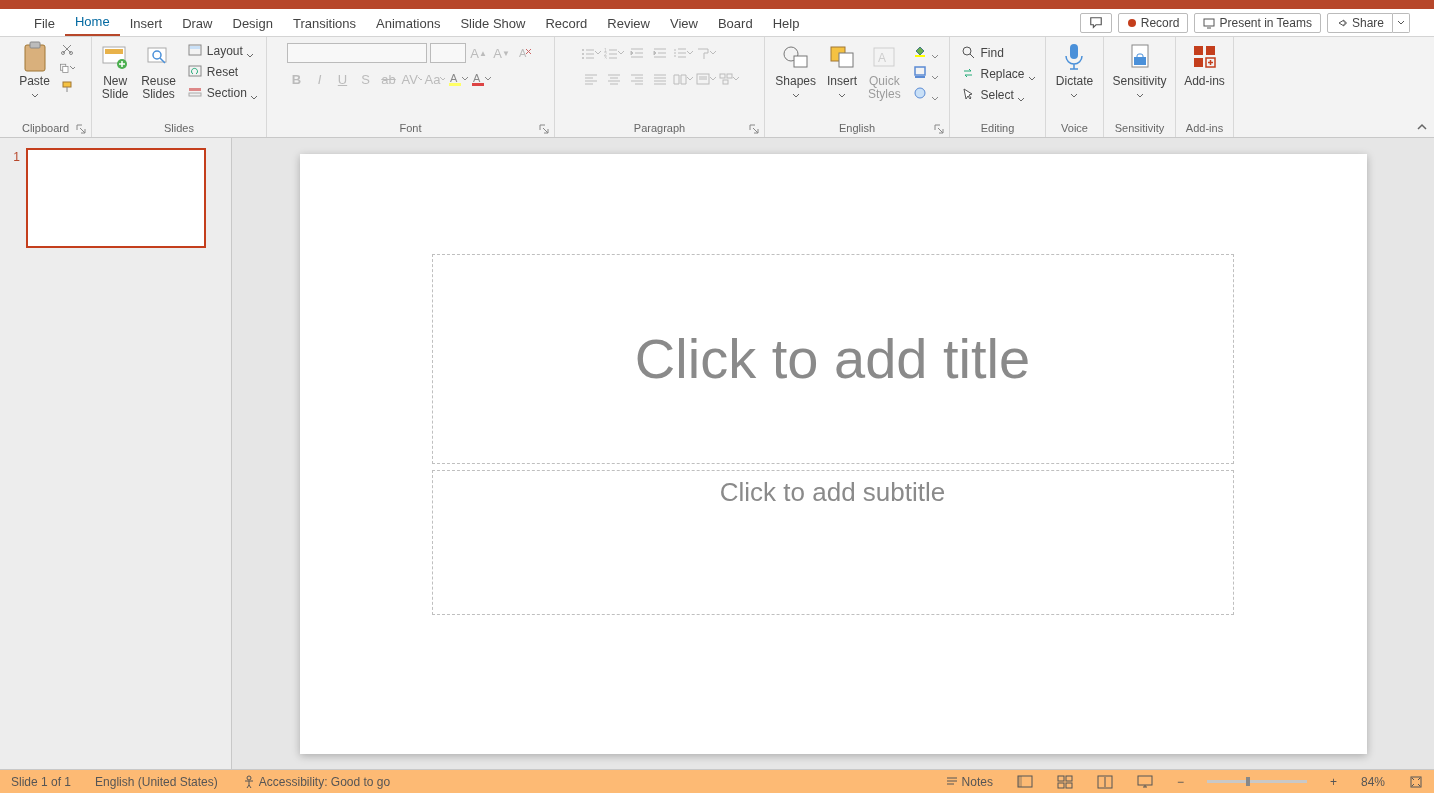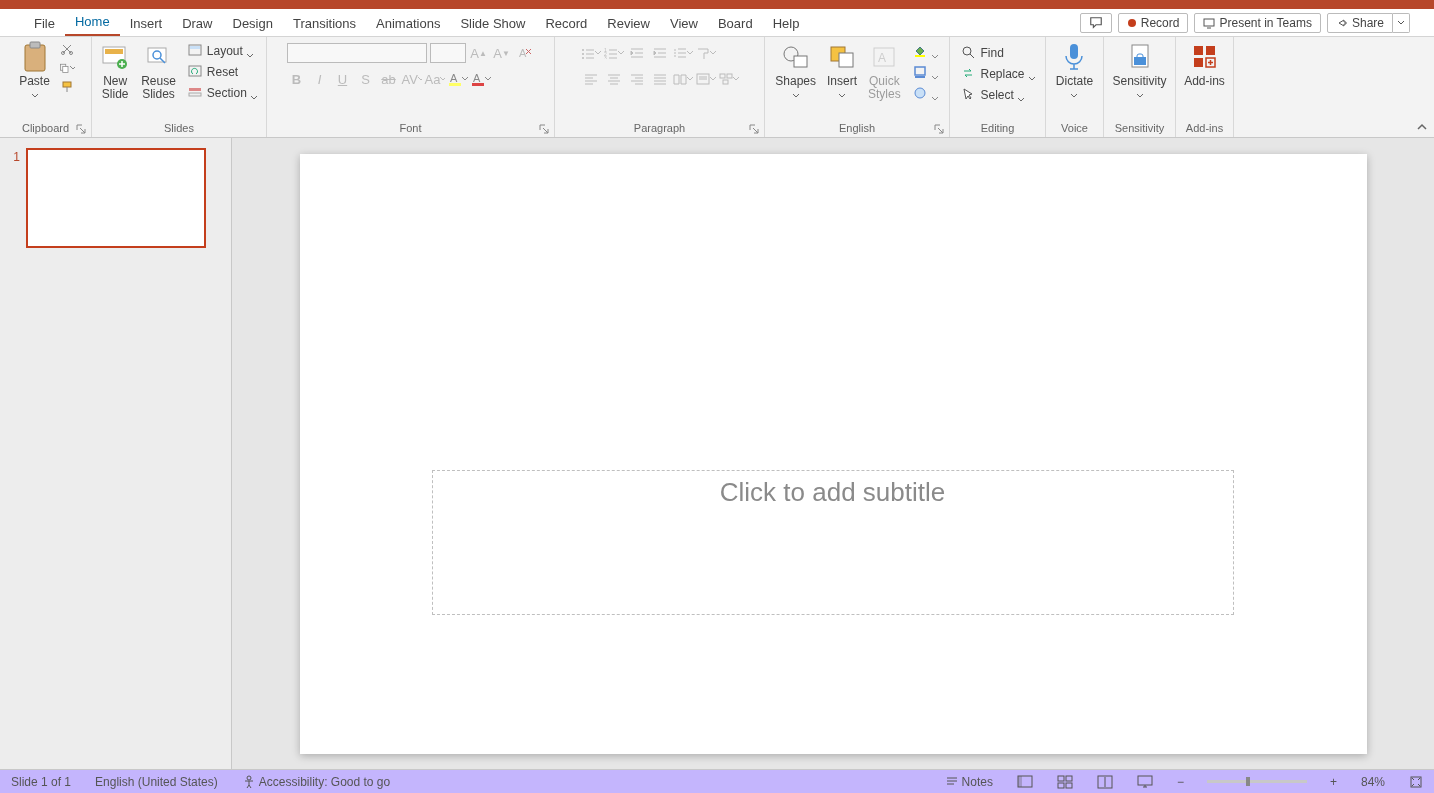--- a/index.html
+++ b/index.html
@@ -35,21 +35,21 @@
 .workspace{flex:1;display:flex;min-height:0}
 .thumbpanel{width:232px;background:#ededed;border-right:1px solid #c8c8c8;padding:10px 8px;overflow:auto}
 .thumb-item{display:flex;gap:6px}
 .thumb-num{font-size:12px;color:#b7472a;padding-top:2px;width:12px;text-align:right}
 .thumb{width:180px;height:100px;background:#fff;border:2px solid #c43e1c;cursor:pointer}
 .canvas{flex:1;background:#e6e6e6;display:flex;align-items:center;justify-content:center;overflow:auto}
 .slide{width:1067px;height:600px;background:#fff;box-shadow:0 2px 8px rgba(0,0,0,0.25);position:relative}
 .ph{position:absolute;border:1px dashed #bfbfbf;display:flex;align-items:center;justify-content:center;color:#8a8a8a;cursor:text}
 .ph-title{left:132px;top:100px;width:802px;height:210px;font-size:56px;font-weight:300;align-items:center}
 .ph-sub{left:132px;top:316px;width:802px;height:145px;font-size:26px;font-weight:300;align-items:flex-start;padding-top:6px}
-.statusbar{height:24px;background:#c4b5fd;border-top:1px solid #c8c8c8;display:flex;align-items:center;font-size:12px;color:#555;padding:0 6px;gap:14px}
+.statusbar{height:24px;background:#fdba74;border-top:1px solid #c8c8c8;display:flex;align-items:center;font-size:12px;color:#555;padding:0 6px;gap:14px}
 .status-spacer{margin-left:auto}
 .sbtn{padding:0 5px;cursor:pointer;display:flex;align-items:center;gap:3px}
 .zoom-track{width:100px;height:3px;background:#c8c8c8;position:relative;margin:0 4px}
 .zoom-thumb{position:absolute;top:-3px;width:4px;height:9px;background:#888;left:39px}
 svg{display:block}
 </style>
 </head>
 <body>
 
 <div class="titlebar"></div>
@@ -591,20 +591,21 @@
 
 <div class="workspace">
   <div class="thumbpanel">
     <div class="thumb-item">
       <div class="thumb-num">1</div>
       <div class="thumb"></div>
     </div>
   </div>
   <div class="canvas">
     <div class="slide">
+      <div class="ph ph-title">Click to add title</div>
       <div class="ph ph-sub">Click to add subtitle</div>
     </div>
   </div>
 </div>
 
 <div class="statusbar">
   <span class="sbtn">Slide 1 of 1</span>
   <span class="sbtn">English (United States)</span>
   <span class="sbtn">
     <span>

